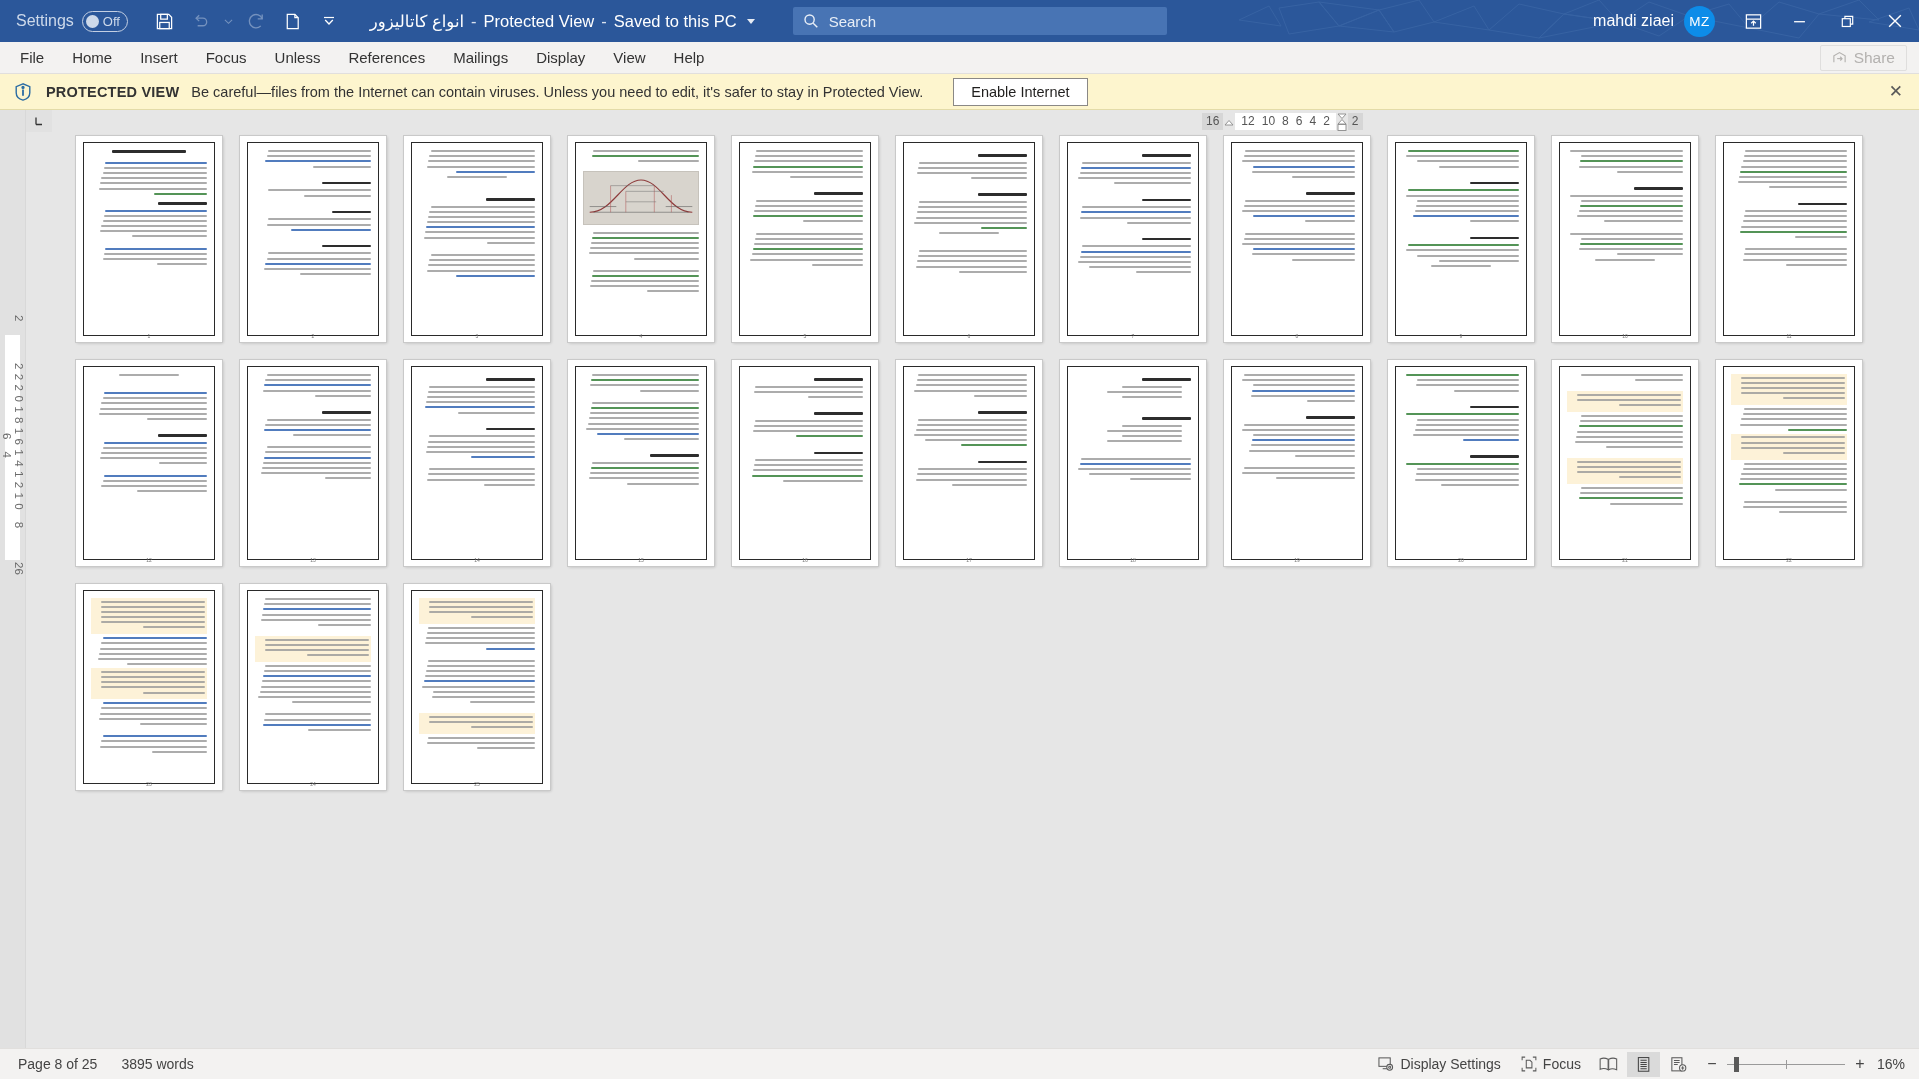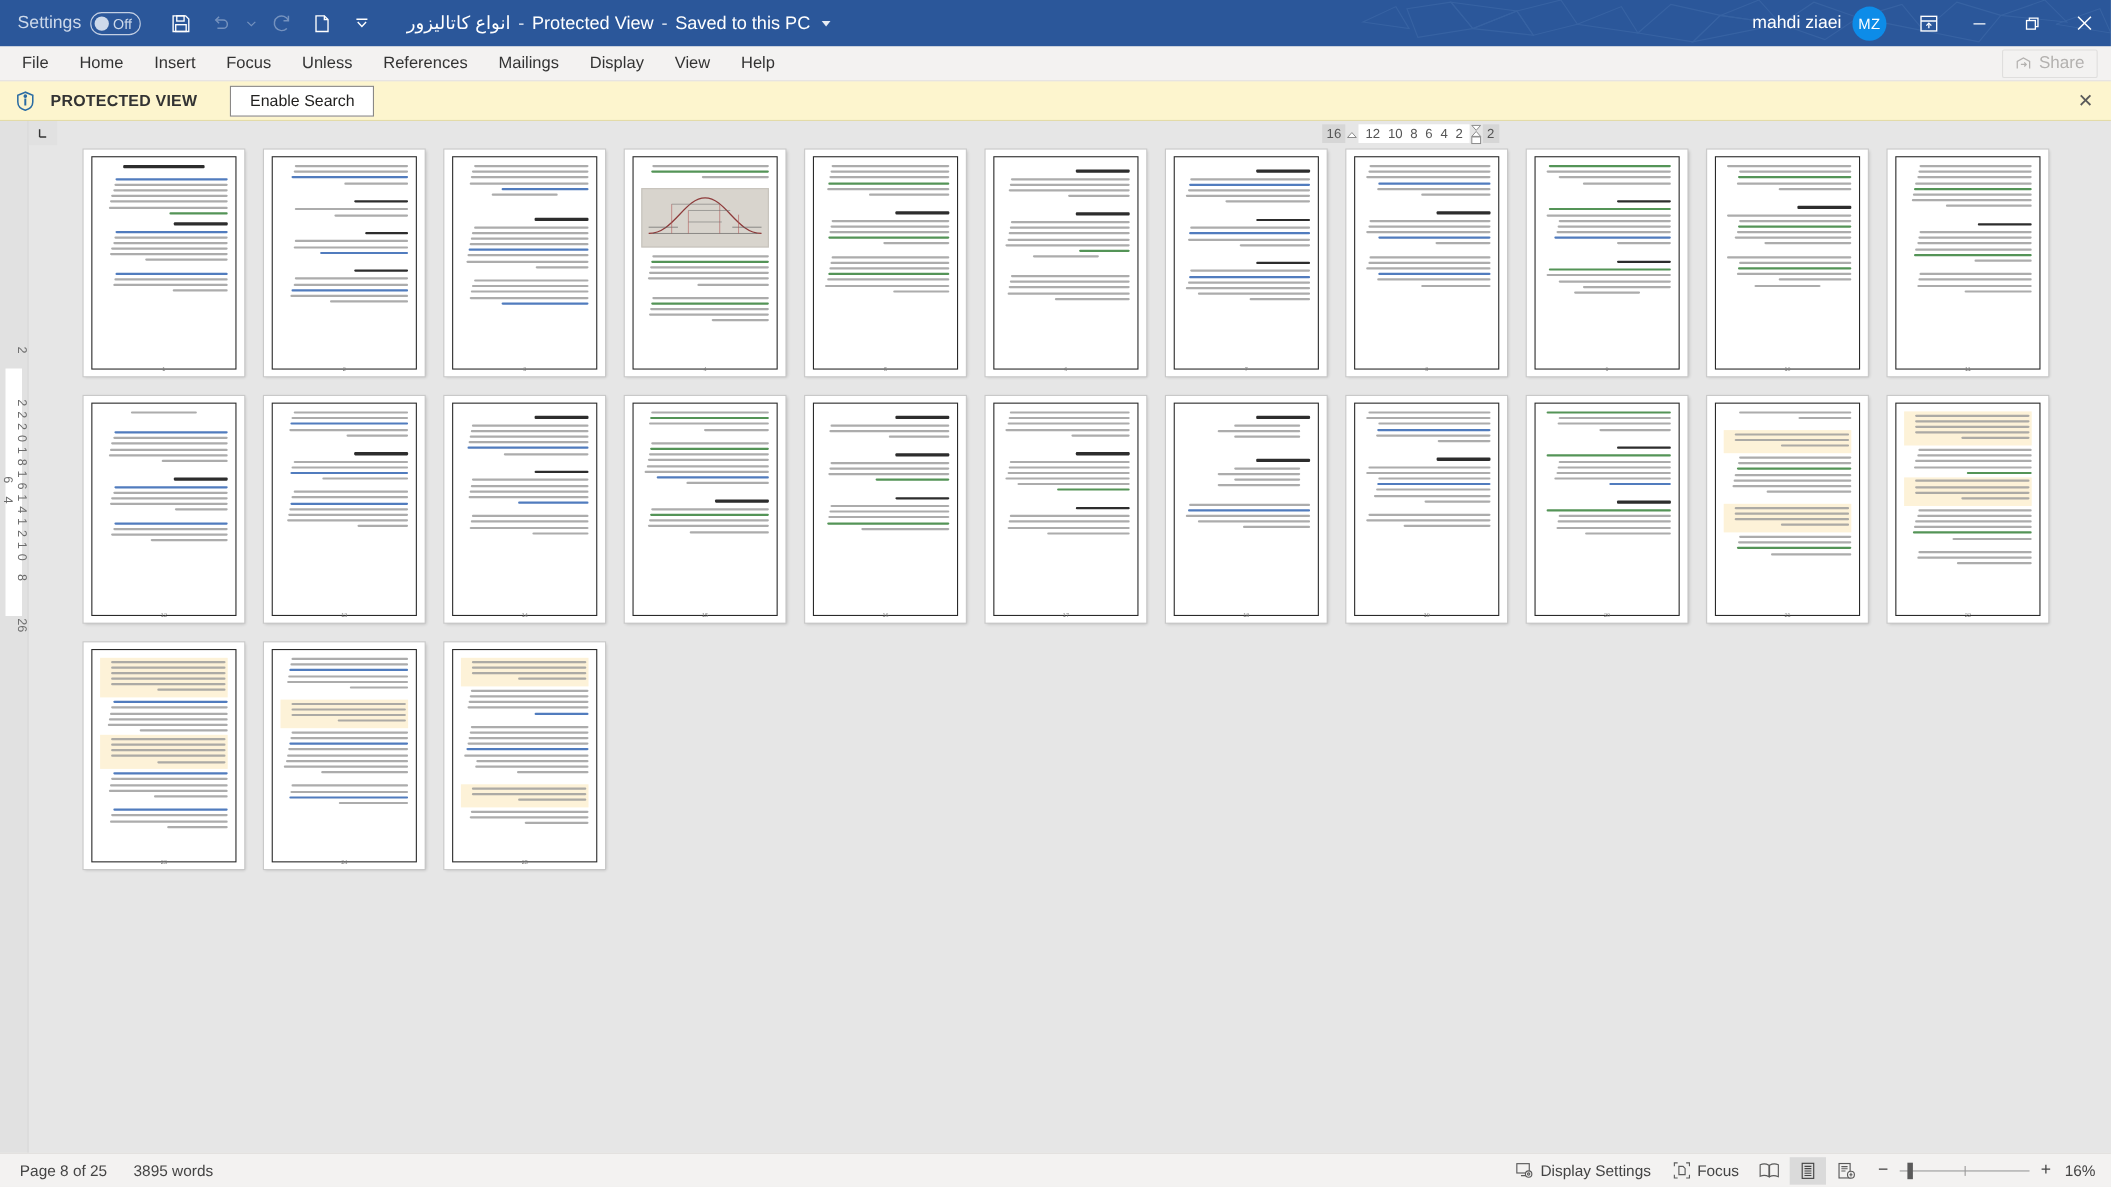--- a/index.html
+++ b/index.html
@@ -315,20 +315,27 @@
 
     <div class="doctitle">
       <span>انواع کاتالیزور</span>
       <span class="sep">-</span>
       <span>Protected View</span>
       <span class="sep">-</span>
       <span>Saved to this PC</span>
       <span class="caret-dn"></span>
     </div>
 
+    <div class="searchbox">
+      <svg width="16" height="16" viewBox="0 0 16 16" fill="none" stroke="#eaf0f8" stroke-width="1.4">
+        <circle cx="6.6" cy="6.6" r="4.6"></circle>
+          <path d="M10.2 10.2 14.3 14.3"></path>
+      </svg>
+      <span class="ph">Search</span>
+    </div>
   </div>
 
   <div class="tb-right">
     <span class="username">mahdi ziaei</span>
     <span class="avatar">MZ</span>
     <div class="ribbon-opt">
       <svg width="19" height="19" viewBox="0 0 20 20" fill="none" stroke="#ffffff" stroke-width="1.3">
         <rect x="2.5" y="3" width="15" height="14"></rect>
         <path d="M2.5 7.5h15"></path>
           <path d="M10 14.5V9.5"></path>
@@ -401,21 +408,22 @@
 
 <div class="pv-bar">
   <span class="pv-icon">
     <svg width="20" height="20" viewBox="0 0 20 20" fill="none" stroke="#2b6ca3" stroke-width="1.4">
       <path d="M10 1.8 3.2 4.6v6.1c0 4 3 6.4 6.8 7.5 3.8-1.1 6.8-3.5 6.8-7.5V4.6Z"></path>
       <path d="M10 7.6v6.2" stroke-width="1.8"></path>
         <circle cx="10" cy="5.4" r="0.95" fill="#2b6ca3"></circle>
     </svg>
   </span>
   <span class="pv-title">PROTECTED VIEW</span>
-  <button class="pv-enable">Enable Search</button>
+  <span class="pv-msg">Be careful—files from the Internet can contain viruses. Unless you need to edit, it's safer to stay in Protected View.</span>
+  <button class="pv-enable">Enable Internet</button>
   <span class="pv-close">✕</span>
 </div>
 
 <div class="body-area">
 
   <div class="vruler">
     <div class="white"></div>
     <div class="num-top">2</div>
     <div class="nums">22201816141210 8 6 4</div>
     <div class="num-bot">26</div>

